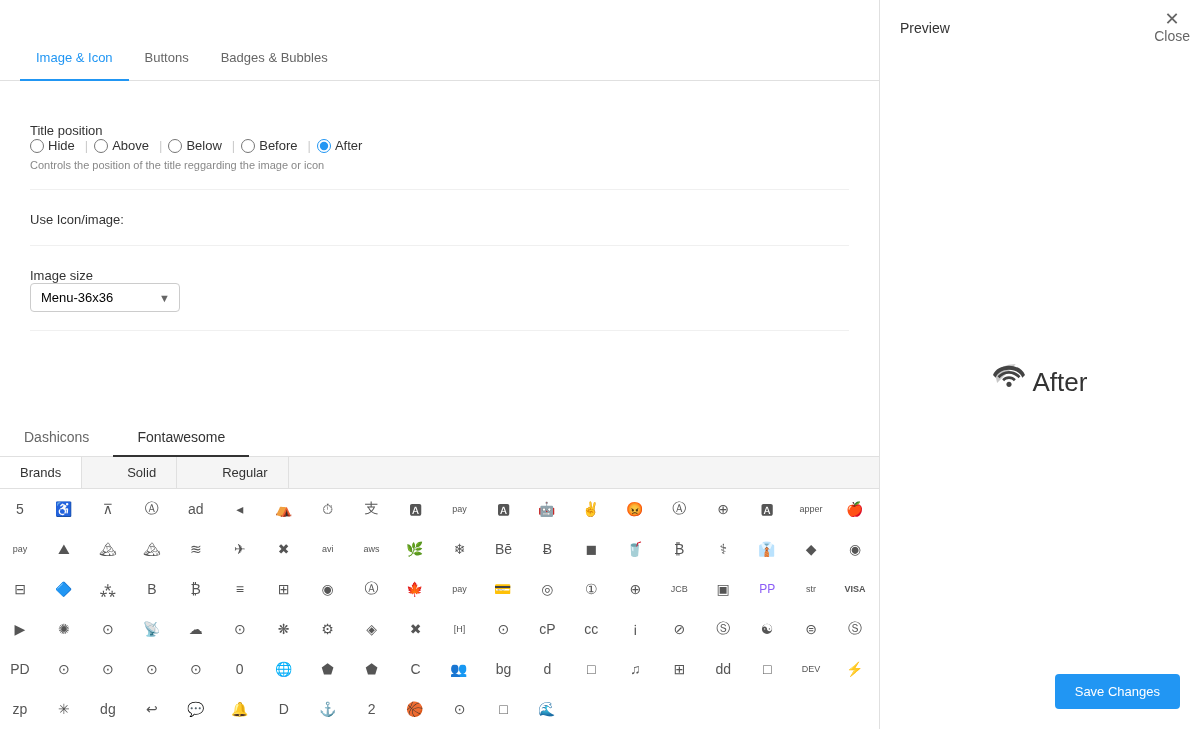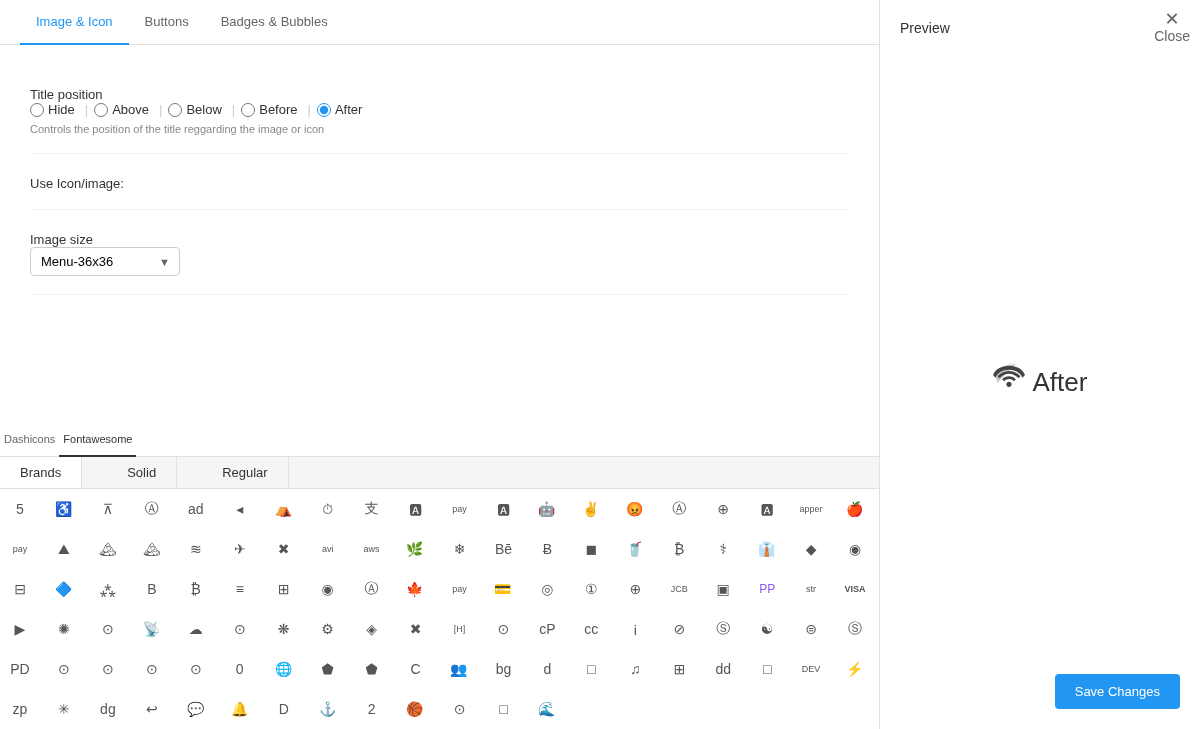--- a/index.html
+++ b/index.html
@@ -5,21 +5,21 @@
     * { box-sizing: border-box; margin: 0; padding: 0; }
     body { font-family: -apple-system, BlinkMacSystemFont, "Segoe UI", Arial, sans-serif; font-size: 13px; background: #fff; color: #333; width: 1200px; height: 729px; overflow: hidden; }
 
     .main-container { display: flex; width: 1200px; height: 729px; }
 
     
     .left-panel { flex: 1; display: flex; flex-direction: column; border-right: 1px solid #e0e0e0; }
 
     
     .tabs { display: flex; border-bottom: 1px solid #e0e0e0; padding: 0 20px; background: #fff; }
-    .tab { padding: 14px 16px; cursor: pointer; font-size: 13px; color: #666; border-bottom: 2px solid transparent; margin-bottom: -1px; }
+    .tab { padding: 14px 16px; cursor: pointer; font-size: 13px; color: #666; border-bottom: 2px solid transparent; margin-bottom: -1px; margin-top: 36px; }
     .tab.active { color: #2196f3; border-bottom: 2px solid #2196f3; font-weight: 500; }
 
     
     .content { flex: 1; overflow-y: auto; padding: 20px 30px; }
 
     
     .setting-row { display: flex; align-items: flex-start; padding: 18px 0; border-bottom: 1px solid #f0f0f0; flex-direction: column; }
     .setting-label { width: 160px; flex-shrink: 0; font-size: 13px; color: #333; font-weight: 500; padding-top: 4px; }
     .setting-content { flex: 1; }
 
@@ -35,21 +35,21 @@
     .icon-image-group { display: flex; align-items: center; gap: 16px; }
     .icon-hint { font-size: 11px; color: #888; margin-top: 6px; }
 
     
     .dropdown { position: relative; display: inline-block; }
     .dropdown select { appearance: none; -webkit-appearance: none; padding: 6px 32px 6px 10px; border: 1px solid #ccc; border-radius: 4px; font-size: 13px; background: #fff; cursor: pointer; min-width: 150px; }
     .dropdown-arrow { position: absolute; right: 10px; top: 50%; transform: translateY(-50%); pointer-events: none; color: #666; font-size: 11px; }
 
     
     .sub-tabs { display: flex; border-bottom: 1px solid #e0e0e0; margin-bottom: 0; }
-    .sub-tab { padding: 10px 4px; cursor: pointer; font-size: 11px; color: #666; border-bottom: 2px solid transparent; margin-bottom: -1px; }
+    .sub-tab { padding: 10px 24px; cursor: pointer; font-size: 14px; color: #666; border-bottom: 2px solid transparent; margin-bottom: -1px; }
     .sub-tab.active { color: #333; border-bottom: 2px solid #333; font-weight: 500; }
 
     
     .filter-tabs { display: flex; background: #f5f5f5; border-bottom: 1px solid #e0e0e0; gap: 25px; }
     .filter-tab { padding: 8px 20px; cursor: pointer; font-size: 13px; color: #333; border-right: 1px solid #e0e0e0; }
     .filter-tab.active { background: #fff; }
 
     
     .icons-section { padding: 0; }
     .icons-grid { display: grid; grid-template-columns: repeat(20, 1fr); gap: 0; }

